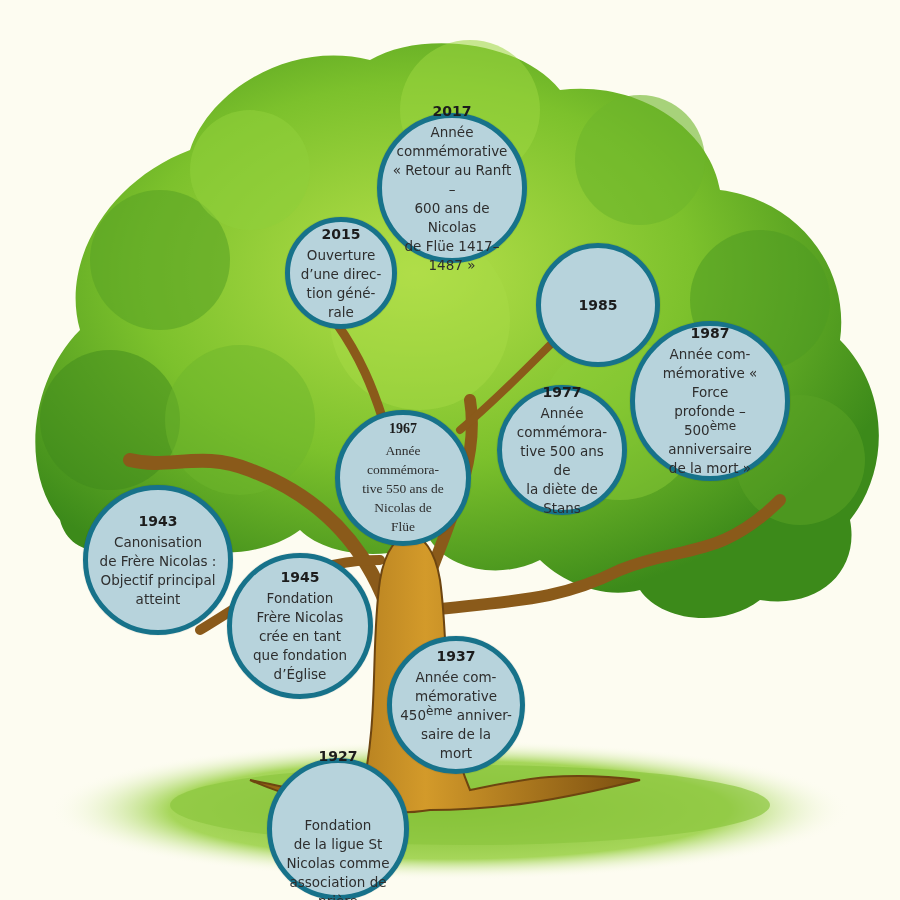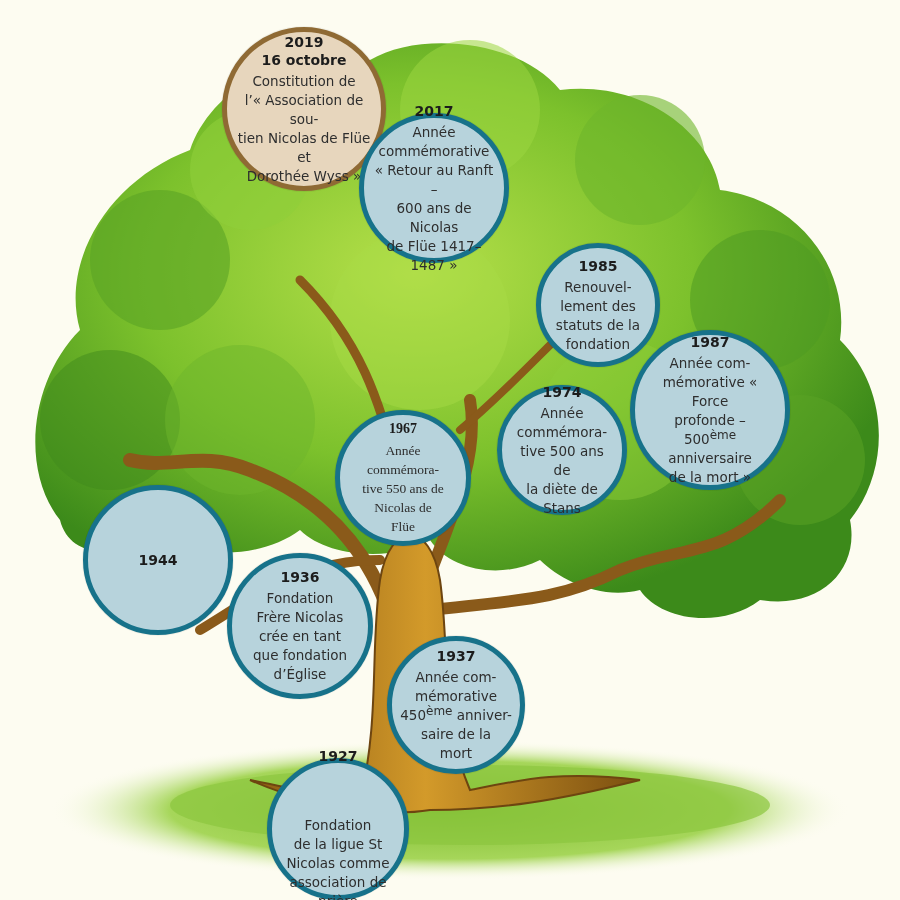--- a/index.html
+++ b/index.html
@@ -89,81 +89,80 @@
       <path d="M400,480 C380,400 360,340 300,280" stroke-width="9"></path>
       <path d="M460,430 C520,380 560,330 600,300" stroke-width="8"></path>
       <path d="M380,560 C300,560 250,600 200,630" stroke-width="10"></path>
     </g>
 
     <g>
       <path d="M360,800 C380,720 370,650 380,580 C390,520 430,520 440,580 C450,650 440,720 470,790 C520,780 560,770 640,780 C560,800 500,810 430,810 C400,815 330,815 250,780 C300,790 340,800 360,800 Z" fill="url(#trunkGrad)" stroke="#6d4510" stroke-width="2"></path>
     </g>
   </svg>
 
-  <div class="milestone highlight" style="left:222px; top:27px; width:164px; height:164px;">
-    <span class="year">2019</span>
-    <span class="date">16 octobre</span>
-    <span class="desc">Constitution de
-l’« Association de sou-
-tien Nicolas de Flüe et
-Dorothée Wyss »</span>
-  </div>
 
-  <div class="milestone" style="left:359px; top:113px; width:150px; height:150px;">
+  <div class="milestone" style="left:377px; top:113px; width:150px; height:150px;">
     <span class="year">2017</span>
     <span class="desc">Année
 commémorative
 « Retour au Ranft –
 600 ans de Nicolas
 de Flüe 1417–
 1487 »</span>
   </div>
 
+  <div class="milestone" style="left:285px; top:217px; width:112px; height:112px;">
+    <span class="year">2015</span>
+    <span class="desc">Ouverture
+d’une direc-
+tion géné-
+rale</span>
+  </div>
 
   <div class="milestone" style="left:536px; top:243px; width:124px; height:124px;">
     <span class="year">1985</span>
-    <span class="desc">Renouvel-
-lement des
-statuts de la
-fondation</span>
   </div>
 
-  <div class="milestone" style="left:630px; top:330px; width:160px; height:160px;">
+  <div class="milestone" style="left:630px; top:321px; width:160px; height:160px;">
     <span class="year">1987</span>
     <span class="desc"><span>Année com-
 mémorative « Force
 profonde –
 500</span><sup>ème</sup><span> anniversaire
 de la mort »</span></span>
   </div>
 
   <div class="milestone" style="left:497px; top:385px; width:130px; height:130px;">
-    <span class="year">1974</span>
+    <span class="year">1977</span>
     <span class="desc">Année
 commémora-
 tive 500 ans de
 la diète de
 Stans</span>
   </div>
 
   <div class="milestone" style="left:335px; top:410px; width:136px; height:136px;font-family:Liberation Serif, serif;">
     <span class="year">1967</span>
     <span class="desc">Année
 commémora-
 tive 550 ans de
 Nicolas de
 Flüe</span>
   </div>
 
   <div class="milestone" style="left:83px; top:485px; width:150px; height:150px;">
-    <span class="year">1944</span>
+    <span class="year">1943</span>
+    <span class="desc">Canonisation
+de Frère Nicolas :
+Objectif principal
+atteint</span>
   </div>
 
   <div class="milestone" style="left:227px; top:553px; width:146px; height:146px;">
-    <span class="year">1936</span>
+    <span class="year">1945</span>
     <span class="desc">Fondation
 Frère Nicolas
 crée en tant
 que fondation
 d’Église</span>
   </div>
 
   <div class="milestone" style="left:387px; top:636px; width:138px; height:138px;">
     <span class="year">1937</span>
     <span class="desc"><span>Année com-

